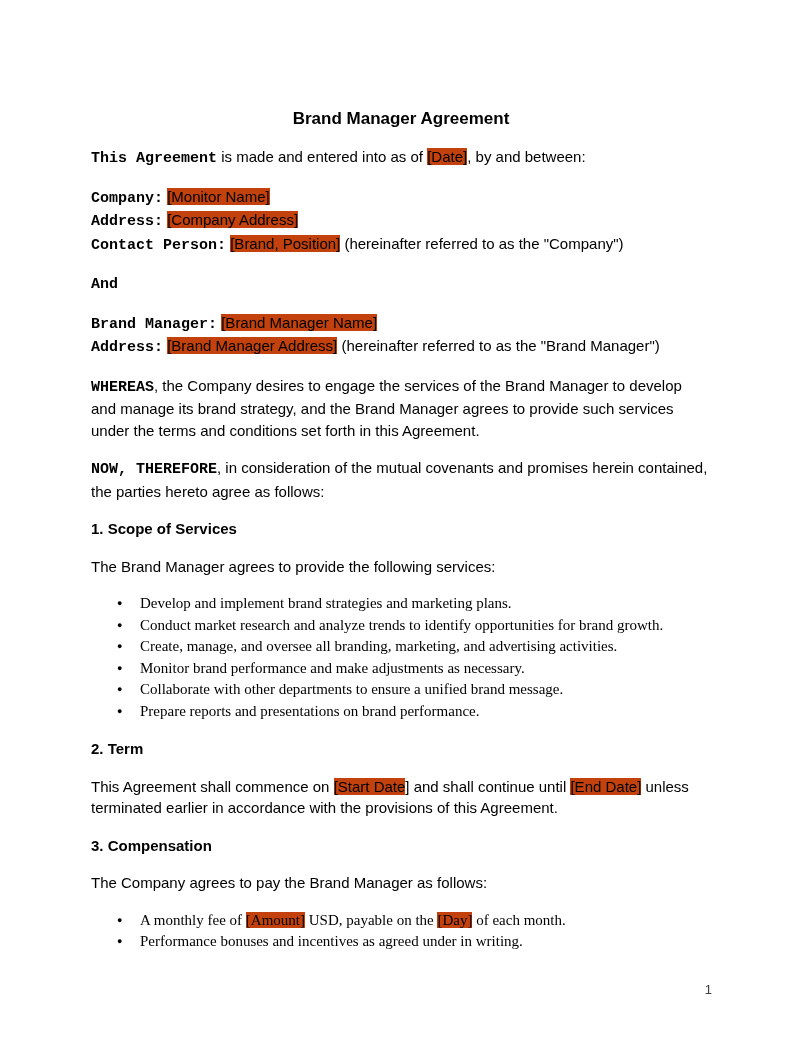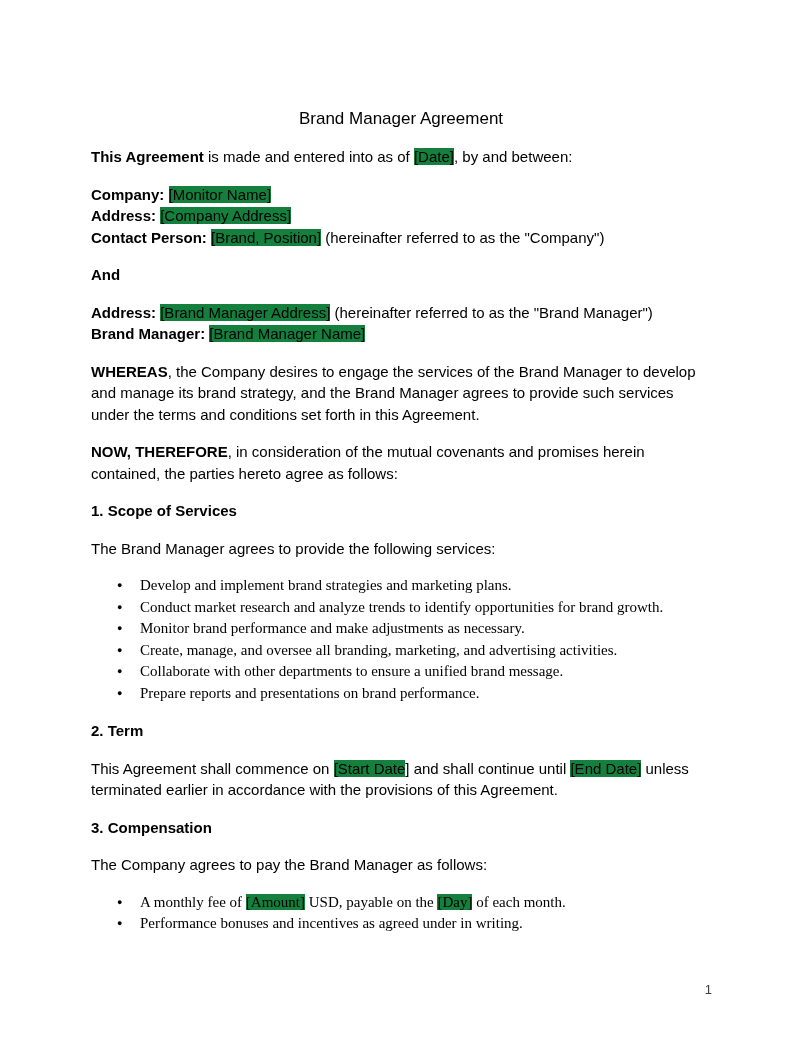--- a/index.html
+++ b/index.html
@@ -9,27 +9,27 @@
     color: #000000;
   }
   .doc {
     box-sizing: content-box;
     padding: 108px 91px 0 91px;
     width: 620px;
     font-size: 15px;
     line-height: 21.5px;
   }
   .doc-title {
-    font-size: 17px; line-height: 22px; font-weight: normal;
+    font-size: 17px; line-height: 22px; font-weight: bold;
     text-align: center; margin: 0 0 16px 0;
   }
   .para { margin: 16px 0; }
   .heading { margin: 16px 0; font-weight: bold; font-size: 15px; }
-  strong { font-weight: bold; }
-  .hl { background: #15803d; }
+  strong { font-weight: bold; font-family: Liberation Mono, monospace; }
+  .hl { background: #c2410c; }
   ul.bullets {
     margin: 16px 0; padding: 0 0 0 49px; list-style: none; font-family: Liberation Serif, serif;
   }
   ul.bullets li { position: relative; }
   ul.bullets li::before {
     content: "\25CF";
     position: absolute; left: -23px; top: 0;
     font-size: 9px; line-height: 21.5px;
   }
   .page-number {
@@ -48,37 +48,37 @@
 
   <div class="para">
     <div><strong>Company:</strong> <span class="hl">[Monitor Name]</span></div>
     <div><strong>Address:</strong> <span class="hl">[Company Address]</span></div>
     <div><strong>Contact Person:</strong> <span class="hl">[Brand, Position]</span><span> (hereinafter referred to as the "Company")</span></div>
   </div>
 
   <p class="para"><strong>And</strong></p>
 
   <div class="para">
+    <div><strong>Brand Manager:</strong> <span class="hl">[Brand Manager Name]</span></div>
     <div><strong>Address:</strong> <span class="hl">[Brand Manager Address]</span><span> (hereinafter referred to as the "Brand Manager")</span></div>
-    <div><strong>Brand Manager:</strong> <span class="hl">[Brand Manager Name]</span></div>
   </div>
 
   <p class="para"><strong>WHEREAS</strong><span>, the Company desires to engage the services of the Brand Manager to develop and manage its brand strategy, and the Brand Manager agrees to provide such services under the terms and conditions set forth in this Agreement.</span></p>
 
   <p class="para"><strong>NOW, THEREFORE</strong><span>, in consideration of the mutual covenants and promises herein contained, the parties hereto agree as follows:</span></p>
 
   <h2 class="heading">1. Scope of Services</h2>
 
   <p class="para">The Brand Manager agrees to provide the following services:</p>
 
   <ul class="bullets">
     <li>Develop and implement brand strategies and marketing plans.</li>
     <li>Conduct market research and analyze trends to identify opportunities for brand growth.</li>
+    <li>Create, manage, and oversee all branding, marketing, and advertising activities.</li>
     <li>Monitor brand performance and make adjustments as necessary.</li>
-    <li>Create, manage, and oversee all branding, marketing, and advertising activities.</li>
     <li>Collaborate with other departments to ensure a unified brand message.</li>
     <li>Prepare reports and presentations on brand performance.</li>
   </ul>
 
   <h2 class="heading">2. Term</h2>
 
   <p class="para"><span>This Agreement shall commence on </span><span class="hl">[Start Date</span><span>]</span><span> and shall continue until </span><span class="hl">[End Date]</span><span> unless terminated earlier in accordance with the provisions of this Agreement.</span></p>
 
   <h2 class="heading">3. Compensation</h2>
 

